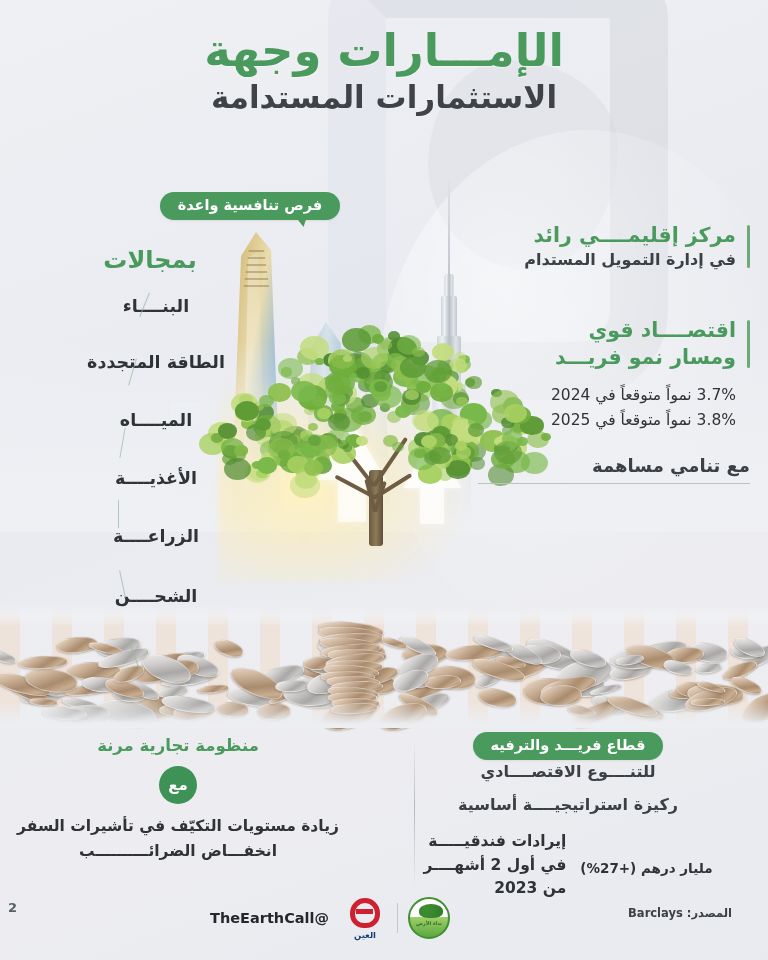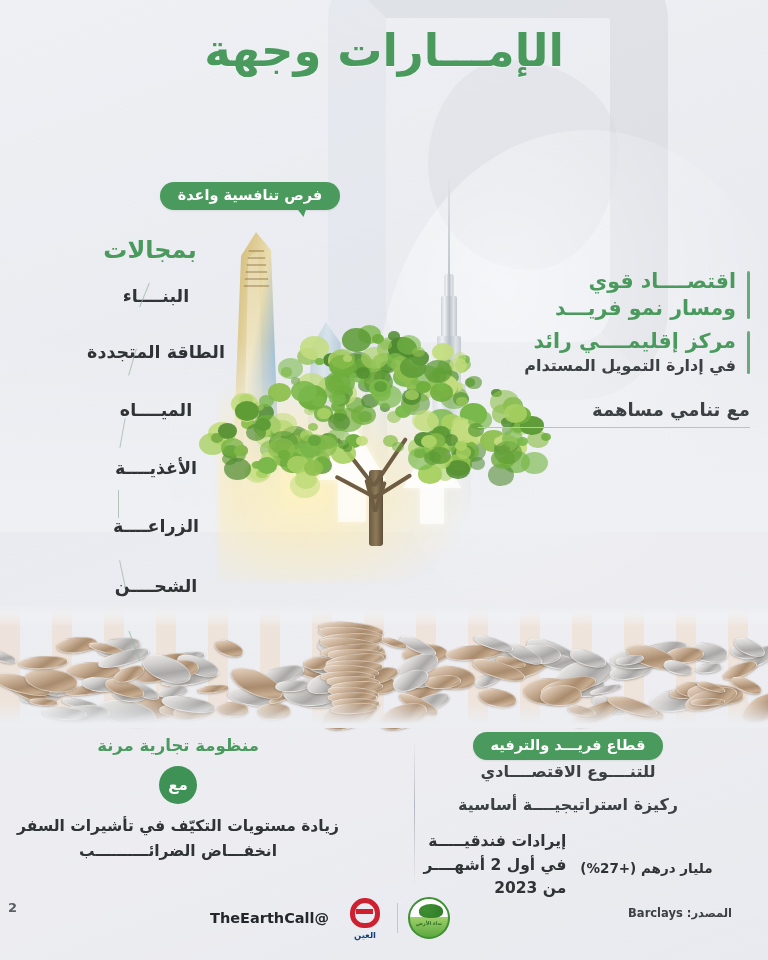--- a/index.html
+++ b/index.html
@@ -195,21 +195,21 @@
   .coins-fade{
     position:absolute; left:0; right:0; bottom:0; height:26px;
     background:linear-gradient(to top, #eceef2 15%, rgba(236,238,242,0));
   }
   .coins-topfade{
     position:absolute; left:0; right:0; top:0; height:20px;
     background:linear-gradient(to bottom, #ecedf1 5%, rgba(236,237,241,0));
   }
 
   
-  .left-col { position:absolute; top:230px; right:462px; width:300px; z-index:7; text-align:left; }
+  .left-col { position:absolute; top:240px; right:462px; width:300px; z-index:7; text-align:left; }
   .majalat {
     font-size:24px; font-weight:bold; color:#4a9a5e; text-align:center;
     margin-right:12px;
   }
   .sector {
     font-size:17.5px; font-weight:bold; color:#2f3336;
     text-align:center; white-space:nowrap;
   }
   .connector{ position:absolute; width:1px; background:#9cb8a4; opacity:.75; }
 
@@ -289,20 +289,21 @@
 <body>
 
 <div id="root">
 
   <div class="wm wm-ring"></div>
   <div class="wm wm-blob"></div>
   <div class="wm wm-sweep"></div>
 
   <div class="header">
     <div class="title-main">الإمـــارات وجهة</div>
+    <div class="title-sub">الاستثمارات المستدامة</div>
   </div>
 
   <div class="hero">
     <div class="skyline">
       <div class="twr ghost g1"></div>
       <div class="twr ghost g2"></div>
       <div class="twr gold">
         <div class="body"></div>
           <div class="hl"></div>
           <div class="bands"></div>
@@ -770,32 +771,36 @@
       <div class="connector" style="height:28px;left:116px;top:274px;transform:rotate(-12deg);"></div>
       <div class="sector" style="margin-top:38px;">الزراعــــة</div>
 
       <div class="connector" style="height:32px;left:128px;top:344px;transform:rotate(-20deg);"></div>
       <div class="sector" style="margin-top:40px;">الشحــــن</div>
     </div>
   </div>
 
   <div class="right-col">
 
+    <div class="stat-block">
+      <div class="vbar"></div>
+      <div class="stat-hi">مركز إقليمــــي رائد</div>
+      <div class="stat-lo">في إدارة التمويل المستدام</div>
+    </div>
+
     <div class="stat-block" style="margin-top:46px;">
       <div class="vbar"></div>
       <div class="stat-hi">اقتصــــاد قوي</div>
       <div class="stat-hi">ومسار نمو فريـــد</div>
     </div>
 
-    <div class="stat-block">
-      <div class="vbar"></div>
-      <div class="stat-hi">مركز إقليمــــي رائد</div>
-      <div class="stat-lo">في إدارة التمويل المستدام</div>
-    </div>
-
+    <div style="margin-top:12px;padding-right:14px;">
+      <div class="growth-line">3.7% نمواً متوقعاً في 2024</div>
+      <div class="growth-line">3.8% نمواً متوقعاً في 2025</div>
+    </div>
 
     <div class="contrib">
       <div class="contrib-hi">مع تنامي مساهمة</div>
       <div class="contrib-rule"></div>
     </div>
   </div>
 
   <div class="bottom">
     <div class="divider"></div>
 

